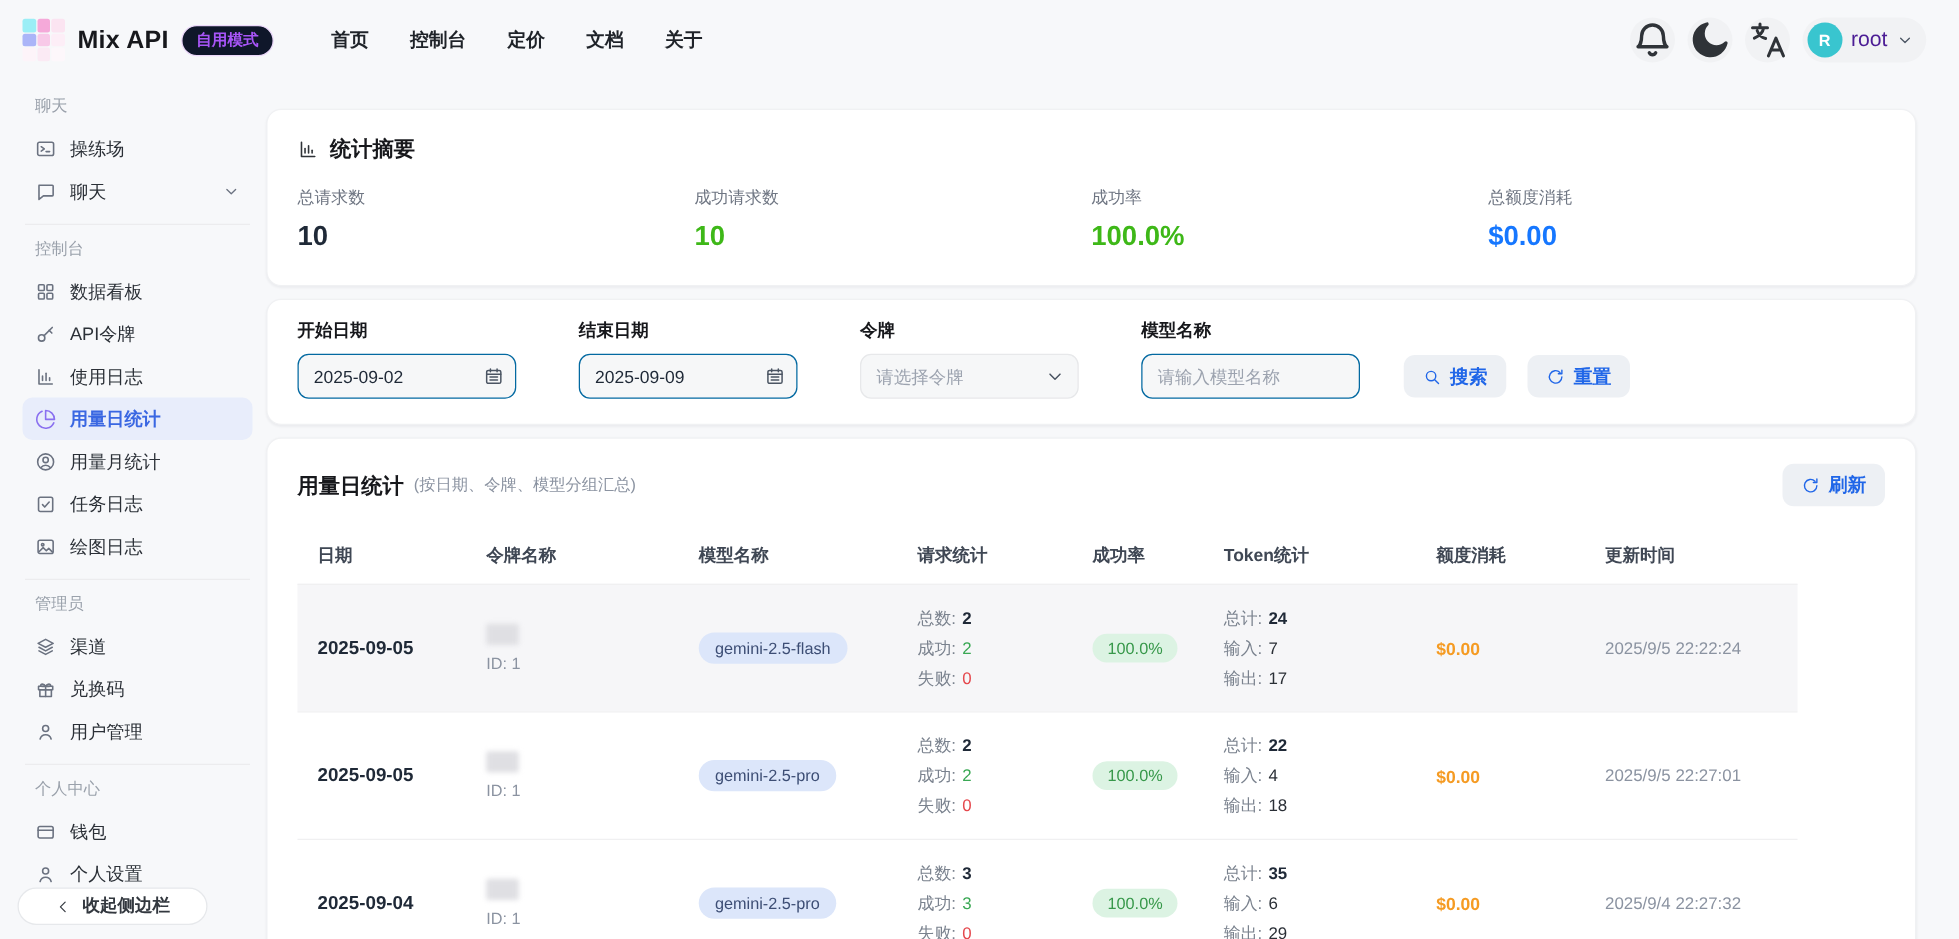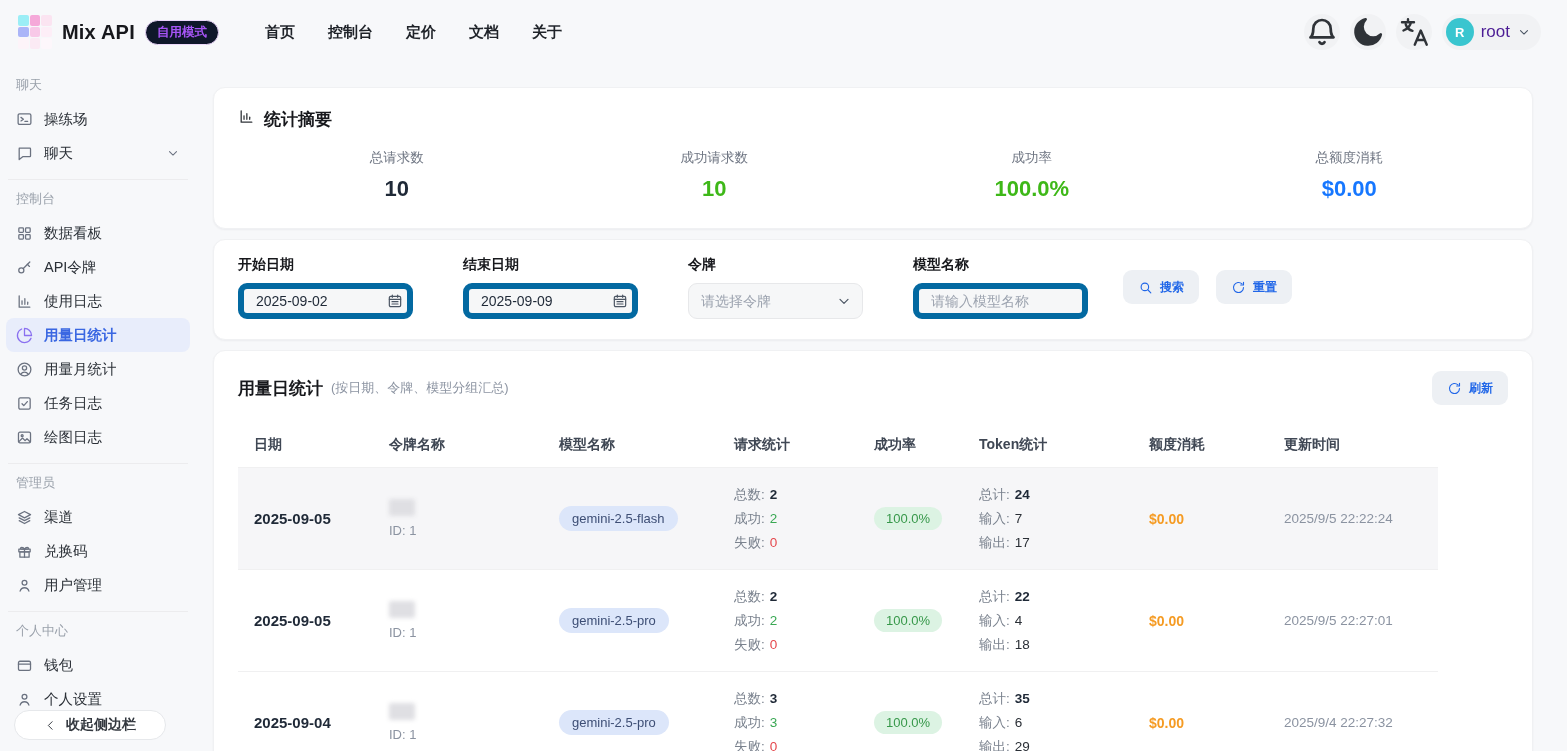--- a/index.html
+++ b/index.html
@@ -19,56 +19,56 @@
   .topnav { display:flex; gap:33px; margin-left:46px; }
   .topnav a { font-size:15px; font-weight:700; color:#1f2329; text-decoration:none; cursor:pointer; }
   .top-right { margin-left:auto; display:flex; align-items:center; gap:10px; }
   .icon-btn { width:36px; height:36px; border-radius:50%; background:#f1f2f4; display:flex; align-items:center; justify-content:center; color:#2f3338; cursor:pointer; border:none; }
   .user-pill { display:flex; align-items:center; gap:7px; background:#f1f2f4; border-radius:999px; padding:4px 10px 4px 4px; cursor:pointer; }
   .avatar { width:28px; height:28px; border-radius:50%; background:#39c5cf; color:#fff; font-weight:bold; font-size:13px; display:flex; align-items:center; justify-content:center; }
   .user-name { font-size:17px; color:#4c1d95; }
   .user-pill .chev { color:#4b5563; }
 
   
-  .sidebar { position:absolute; left:4px; top:64px; bottom:0; width:200px; padding:2px 14px 50px 2px; }
+  .sidebar { position:absolute; left:16px; top:64px; bottom:0; width:200px; padding:2px 14px 50px 2px; }
   .side-section-label { font-size:13px; color:#9aa1ab; margin:10px 0 8px 10px; }
   .side-item { height:34px; display:flex; align-items:center; gap:11px; padding:0 10px; border-radius:8px; cursor:pointer; color:#2b3037; font-size:14.5px; }
   .side-item .s-icon { width:17px; height:17px; color:#6b7280; flex:0 0 17px; }
   .side-item .s-label { flex:1; }
   .side-item .s-chev { color:#6b7280; }
   .side-item.active { background:#e8edfb; color:#3a67e2; font-weight:600; }
   .side-item.active .s-icon { color:#8a70f0; }
   .side-divider { height:1px; background:#ececee; margin:9px 2px; }
   .collapse-btn { position:absolute; left:14px; bottom:11px; width:152px; height:30px; border:1px solid #e6e8eb; background:#fff; border-radius:999px; display:flex; align-items:center; justify-content:center; gap:9px; font-size:14px; font-weight:600; color:#33383f; cursor:pointer; }
   .collapse-btn .s-icon { width:13px; height:13px; color:#33383f; }
 
   
   .main { position:absolute; left:213px; top:87px; width:1320px; }
   .card { background:#fff; border-radius:12px; box-shadow:0 1px 2px rgba(15,23,42,.05); border:1px solid #f0f1f3; }
 
   
   .card-summary { padding:20px 24px 26px; margin-bottom:10px; }
-  .summary-title { display:flex; align-items:flex-start; gap:9px; font-size:17px; font-weight:bold; color:#17181c; }
+  .summary-title { display:flex; align-items:center; gap:9px; font-size:17px; font-weight:bold; color:#17181c; }
   .summary-title .t-icon { width:17px; height:17px; color:#2f3338; }
-  .stats-grid { display:grid; grid-template-columns:repeat(4,1fr); margin-top:18px;text-align:center; }
+  .stats-grid { display:grid; grid-template-columns:repeat(4,1fr); margin-top:18px; }
   .stat-label { font-size:13.5px; color:#6f7683; }
   .stat-value { font-size:22px; font-weight:bold; margin-top:9px; }
 
   
-  .card-filters { padding:16px 24px 20px; margin-bottom:10px; display:flex; align-items:center; }
+  .card-filters { padding:16px 24px 20px; margin-bottom:10px; display:flex; align-items:flex-end; }
   .f-group { width:175px; margin-right:50px; }
   .f-label { font-size:14px; font-weight:bold; color:#17181c; margin-bottom:9px; }
   .f-control { position:relative; }
-  .f-input { width:100%; height:36px; background:#f6f7f8; border:6px solid #0369a1; border-radius:9px; padding:0 32px 0 12px; font-size:14px; color:#1f2937; font-family:inherit; outline:none; }
+  .f-input { width:100%; height:36px; background:#f6f7f8; border:1px solid #0369a1; border-radius:9px; padding:0 32px 0 12px; font-size:14px; color:#1f2937; font-family:inherit; outline:none; }
   .f-input::placeholder { color:#9ca3af; }
   .f-ctl-icon { position:absolute; right:10px; top:50%; transform:translateY(-50%); width:16px; height:16px; color:#4b5563; pointer-events:none; }
   .f-select-value { color:#9ca3af; font-size:14px; line-height:34px; padding-left:12px; }
   .f-select { width:100%; height:36px; background:#f6f7f8; border:1px solid #e7e8ea; border-radius:9px; cursor:pointer; position:relative; }
   .f-buttons { display:flex; gap:17px; margin-left:-15px; margin-bottom:1px; }
-  .btn-ghost { display:flex; align-items:center; gap:7px; height:34px; padding:0 15px; background:#edf0f4; border:none; border-radius:9px; color:#2066e8; font-weight:bold; font-size:12px; cursor:pointer; font-family:inherit; }
+  .btn-ghost { display:flex; align-items:center; gap:7px; height:34px; padding:0 15px; background:#edf0f4; border:none; border-radius:9px; color:#2066e8; font-weight:bold; font-size:15px; cursor:pointer; font-family:inherit; }
   .btn-ghost .b-icon { width:15px; height:15px; }
 
   
   .card-table { padding:20px 24px 0; min-height:420px; position:relative; }
   .table-head-row { display:flex; align-items:center; }
   .table-title { font-size:17px; font-weight:bold; color:#17181c; }
   .table-subtitle { font-size:13px; color:#8b93a1; margin-left:8px; }
   .refresh-wrap { margin-left:auto; }
   .table { width:1200px; margin-top:18px; }
   .tgrid { display:grid; grid-template-columns:135px 170px 175px 140px 105px 170px 135px 170px; }

